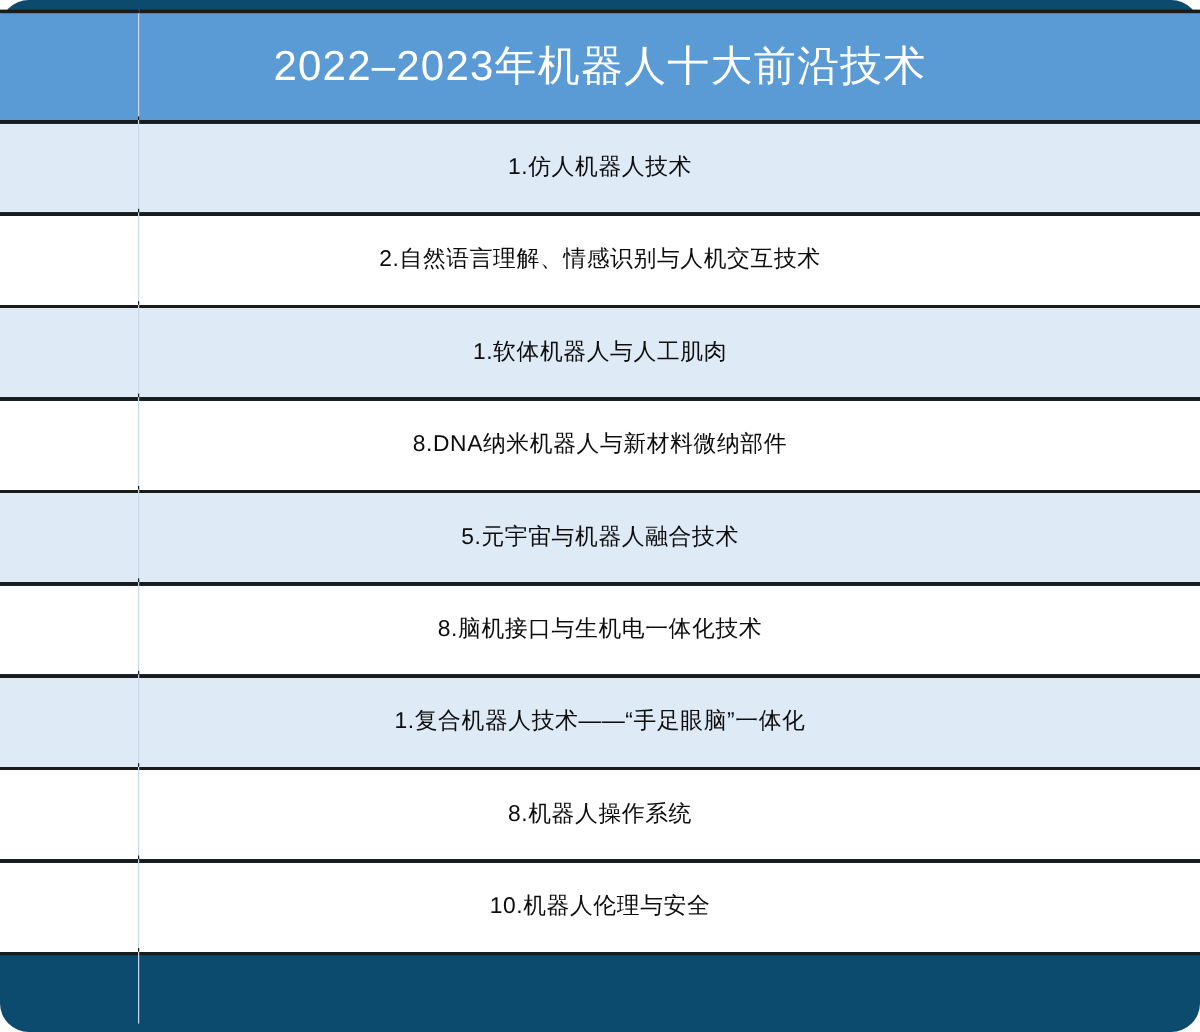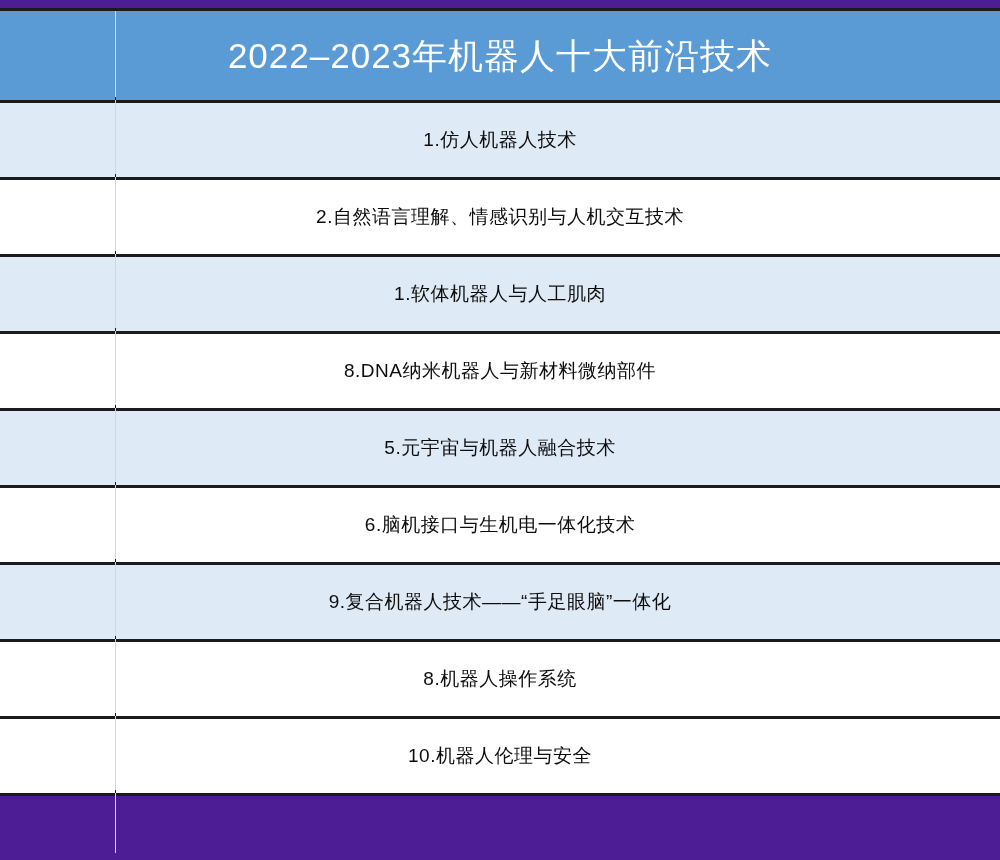--- a/index.html
+++ b/index.html
@@ -13,21 +13,22 @@
     height: 860px;
     overflow: hidden;
     font-family: "Liberation Sans", "DejaVu Sans", sans-serif;
     -webkit-font-smoothing: antialiased;
   }
 
   #page {
     position: relative;
     width: 1000px;
     height: 860px;
-    background: #4c1d95;
+    background: #0c4a6e;
+    border-radius: 24px;
   }
 
   
   .table-wrap {
     position: absolute;
     left: 0;
     top: 8px;
     width: 1000px;
   }
 
@@ -114,24 +115,24 @@
         <tr>
           <td class="row-cell row-shade">1.软体机器人与人工肌肉</td>
         </tr>
         <tr>
           <td class="row-cell row-plain">8.DNA纳米机器人与新材料微纳部件</td>
         </tr>
         <tr>
           <td class="row-cell row-shade">5.元宇宙与机器人融合技术</td>
         </tr>
         <tr>
-          <td class="row-cell row-plain">6.脑机接口与生机电一体化技术</td>
+          <td class="row-cell row-plain">8.脑机接口与生机电一体化技术</td>
         </tr>
         <tr>
-          <td class="row-cell row-shade">9.复合机器人技术——“手足眼脑”一体化</td>
+          <td class="row-cell row-shade">1.复合机器人技术——“手足眼脑”一体化</td>
         </tr>
         <tr>
           <td class="row-cell row-plain">8.机器人操作系统</td>
         </tr>
         <tr>
           <td class="row-cell row-plain">10.机器人伦理与安全</td>
         </tr>
       </tbody>
     </table>
   </div>

